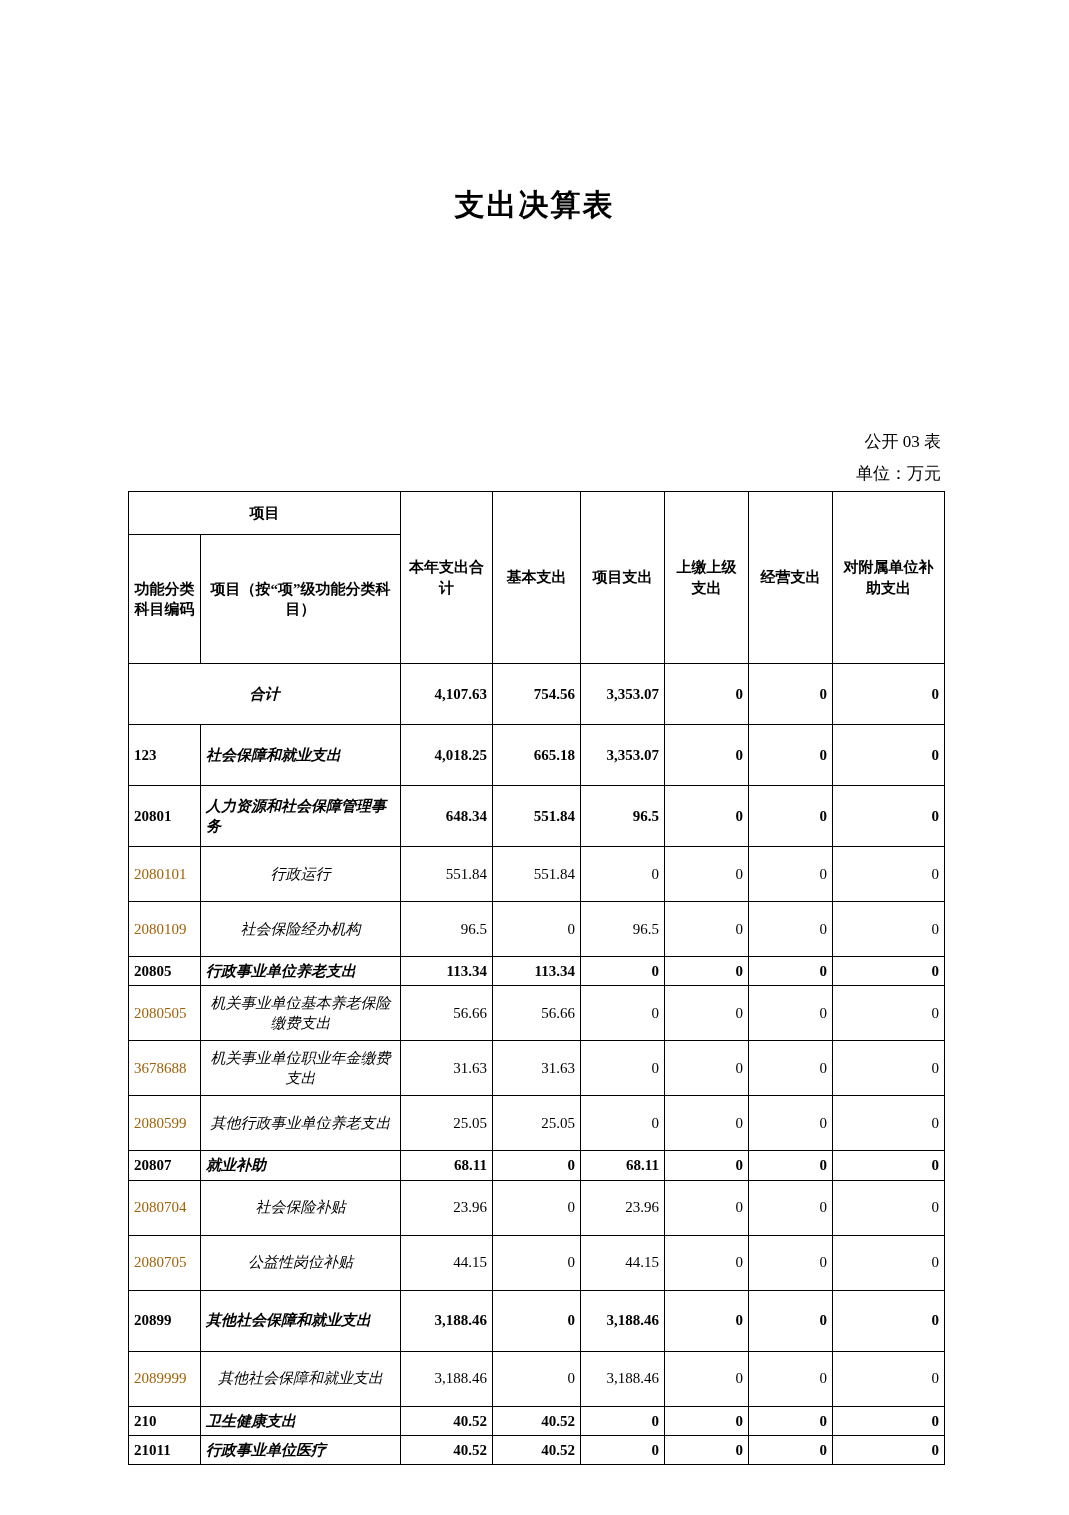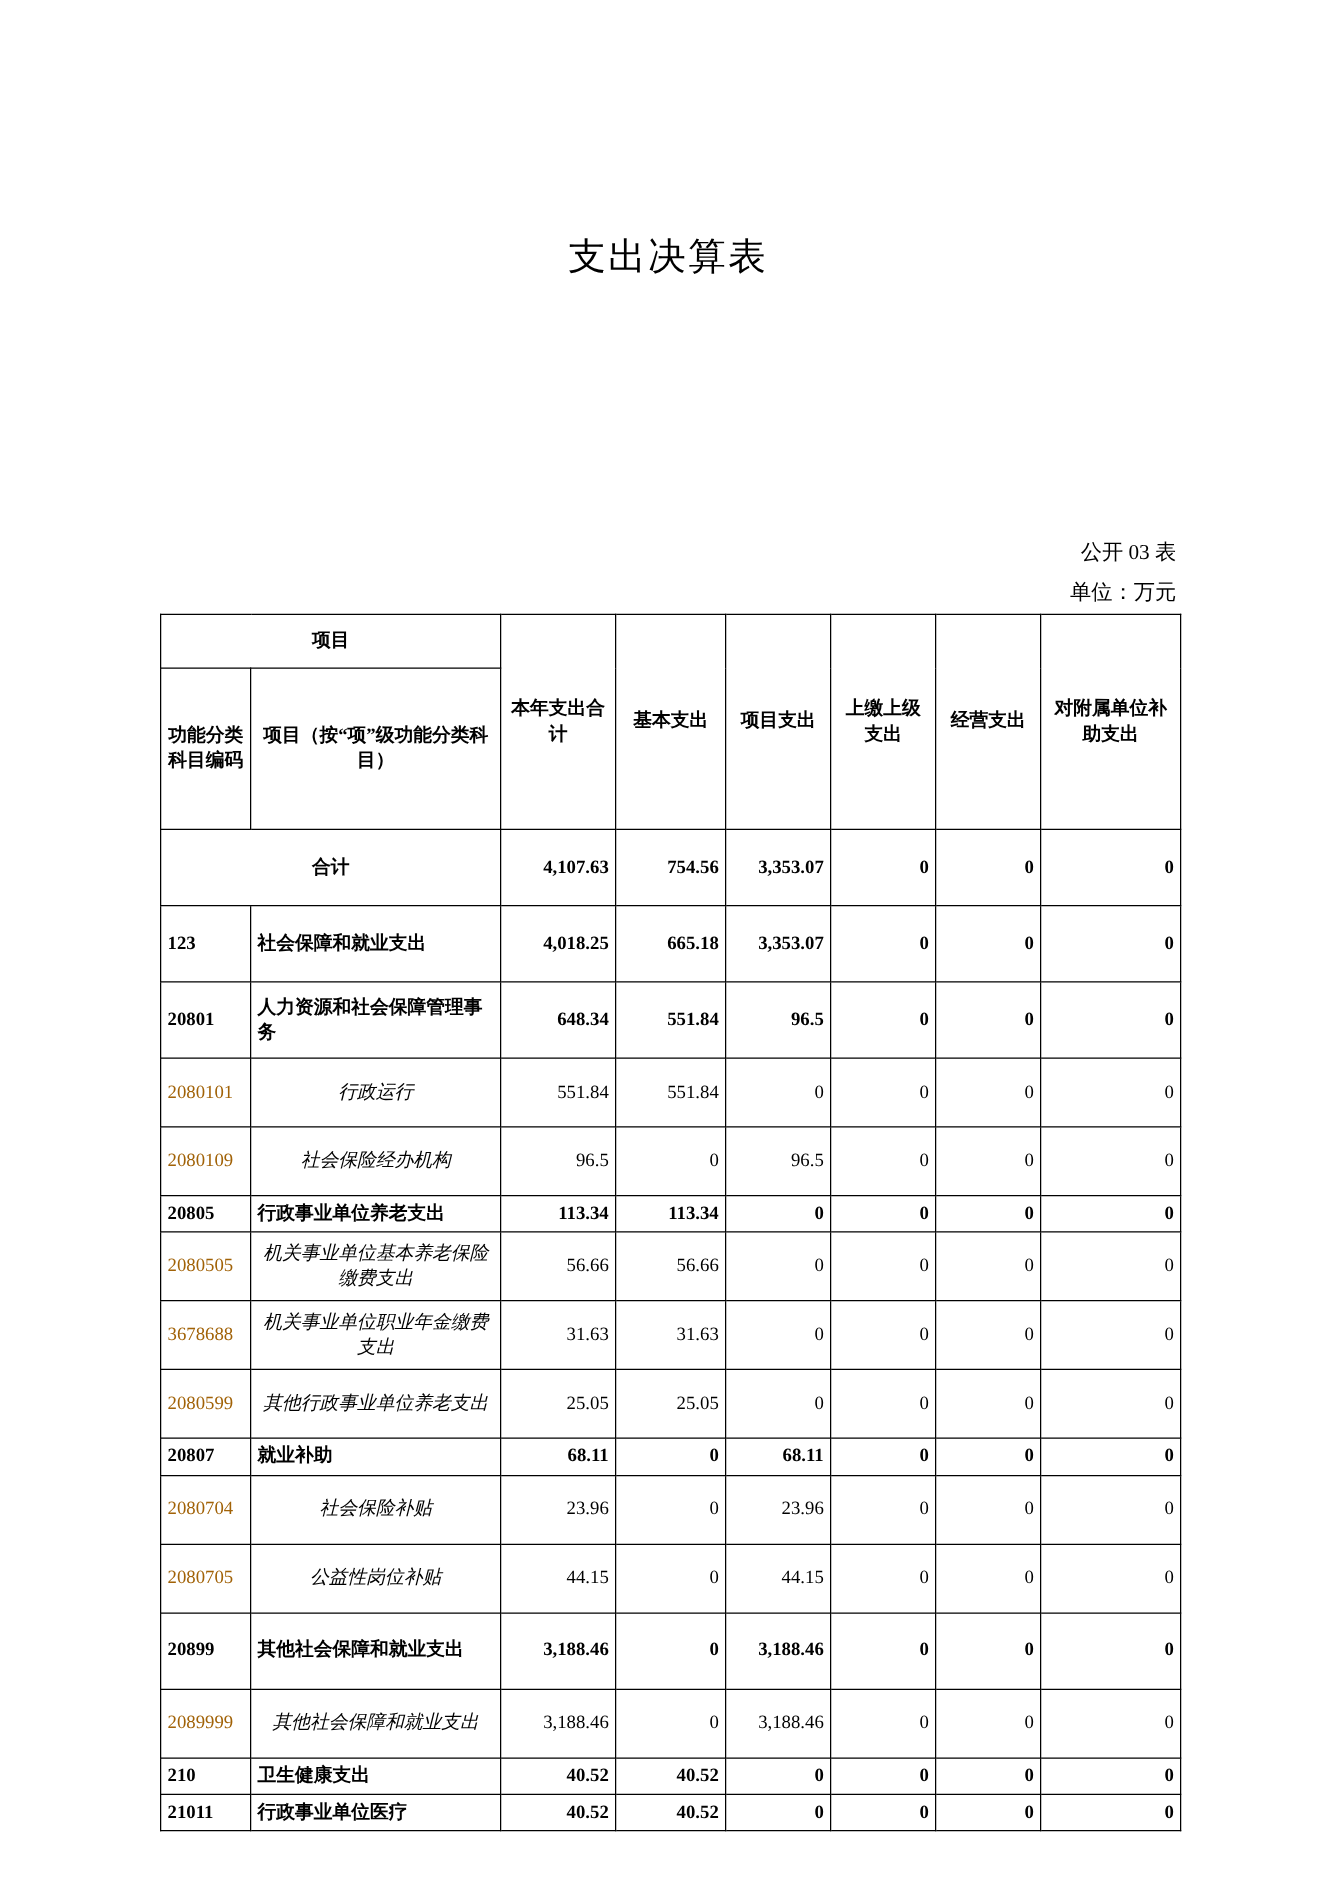--- a/index.html
+++ b/index.html
@@ -16,21 +16,21 @@
   }
   .page {
     position: relative;
     width: 1069px;
     height: 1515px;
     box-sizing: border-box;
   }
   .title {
     text-align: center;
     font-size: 30px;
-    font-weight: normal;
+    font-weight: bold;
     letter-spacing: 2px;
     margin-top: 185px;
   }
   .meta-right {
     position: absolute;
     right: 128px;
     font-size: 17px;
   }
   .meta-form-no {
     top: 245px;
@@ -93,35 +93,37 @@
   }
   .name {
     font-size: 15px;
     text-align: center;
     font-style: italic;
   }
   .name-b {
     font-size: 16px;
     font-weight: bold;
     text-align: left;
+    font-style: italic;
   }
   .num {
     text-align: right;
     font-size: 15px;
   }
   .num-b {
     text-align: right;
     font-size: 16px;
     font-weight: bold;
     margin-left: 14px;
   }
   .center-b {
     text-align: center;
     font-weight: bold;
     font-size: 16px;
+    font-style: italic;
   }
   .row-tall td { height: 52px; }
   .row-mid td { height: 46px; }
 </style>
 </head>
 <body>
 
 <div class="page">
 
   <div class="title">支出决算表</div>

